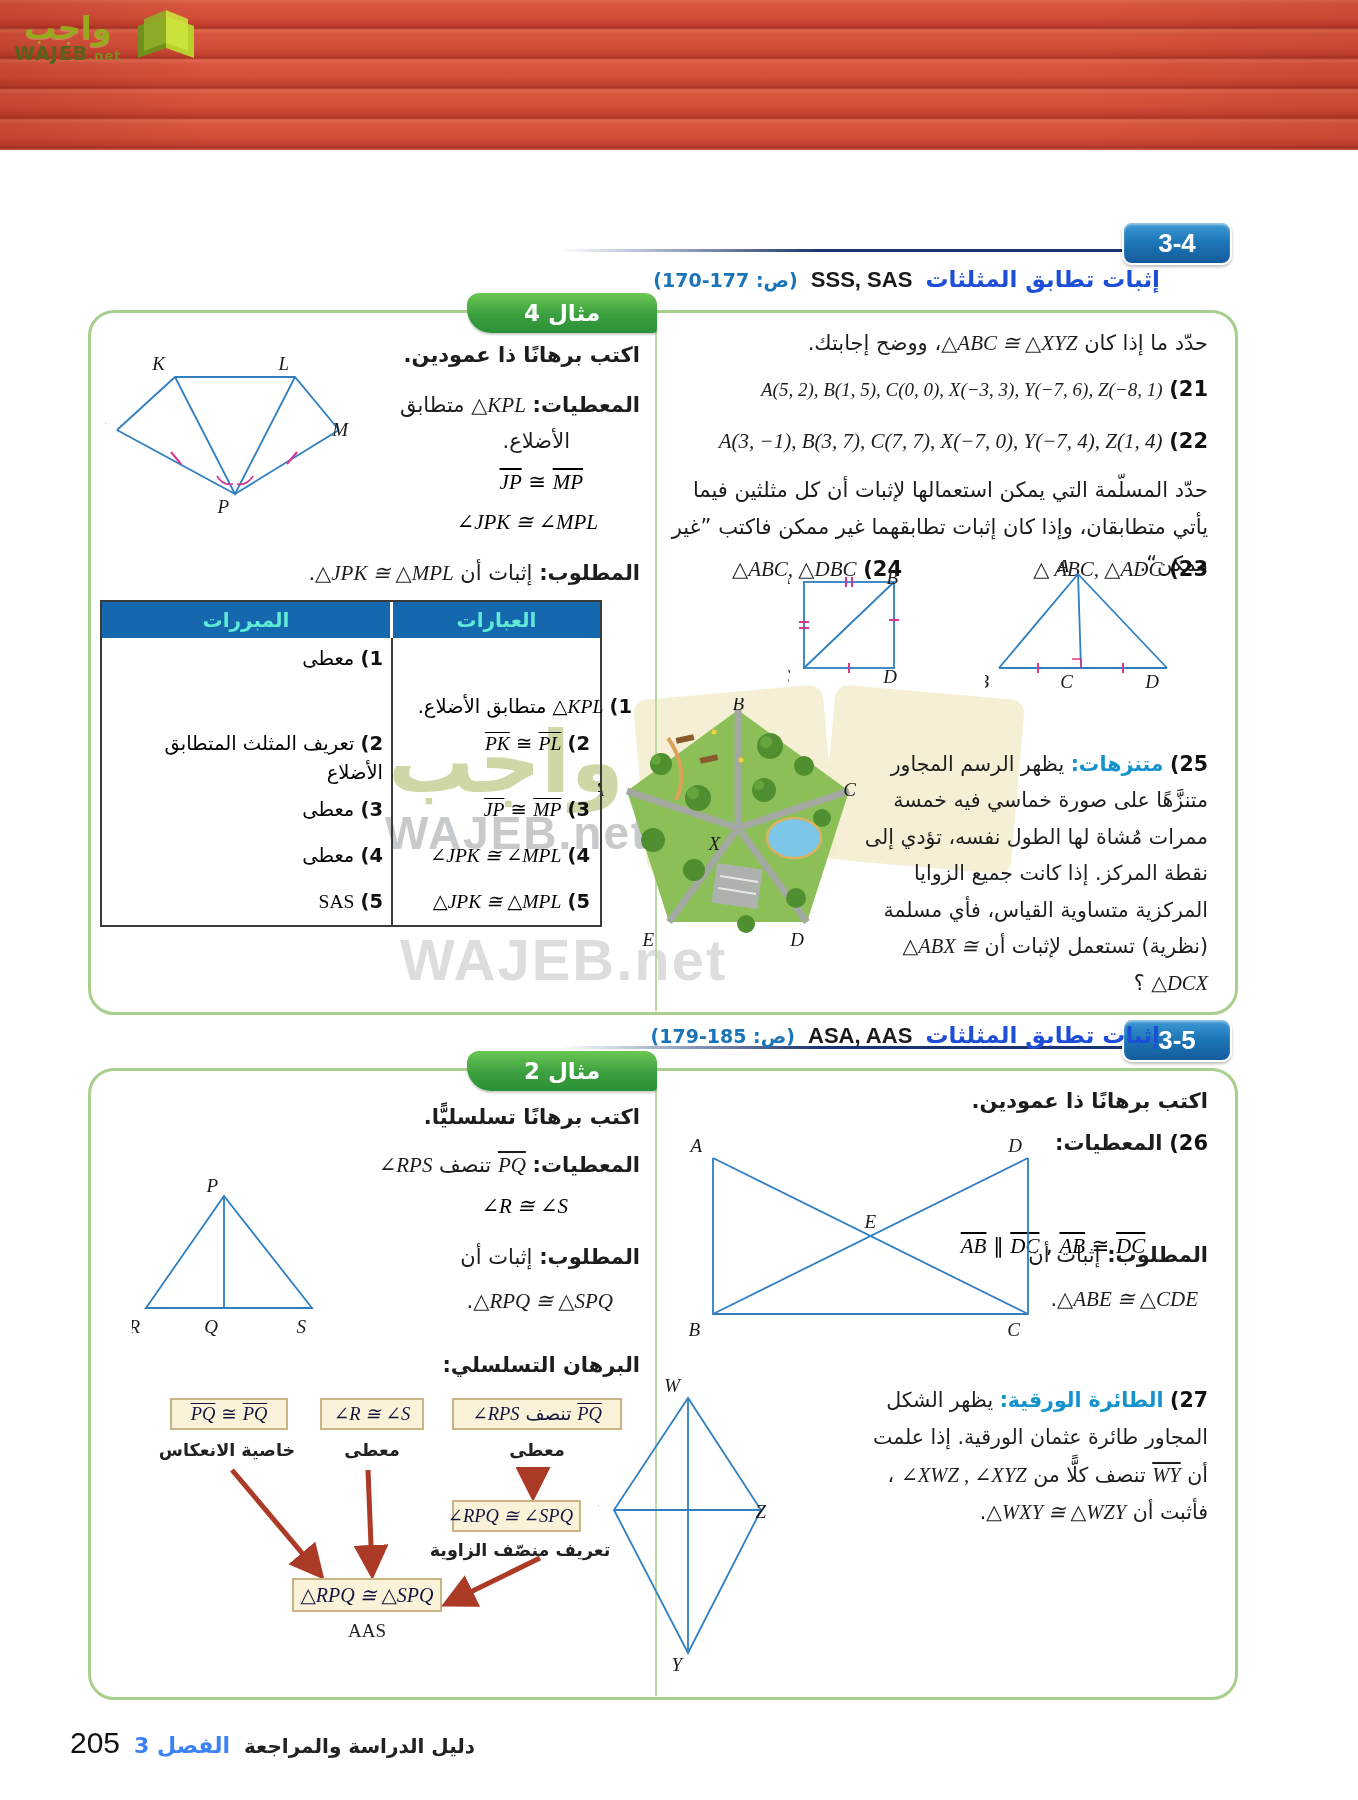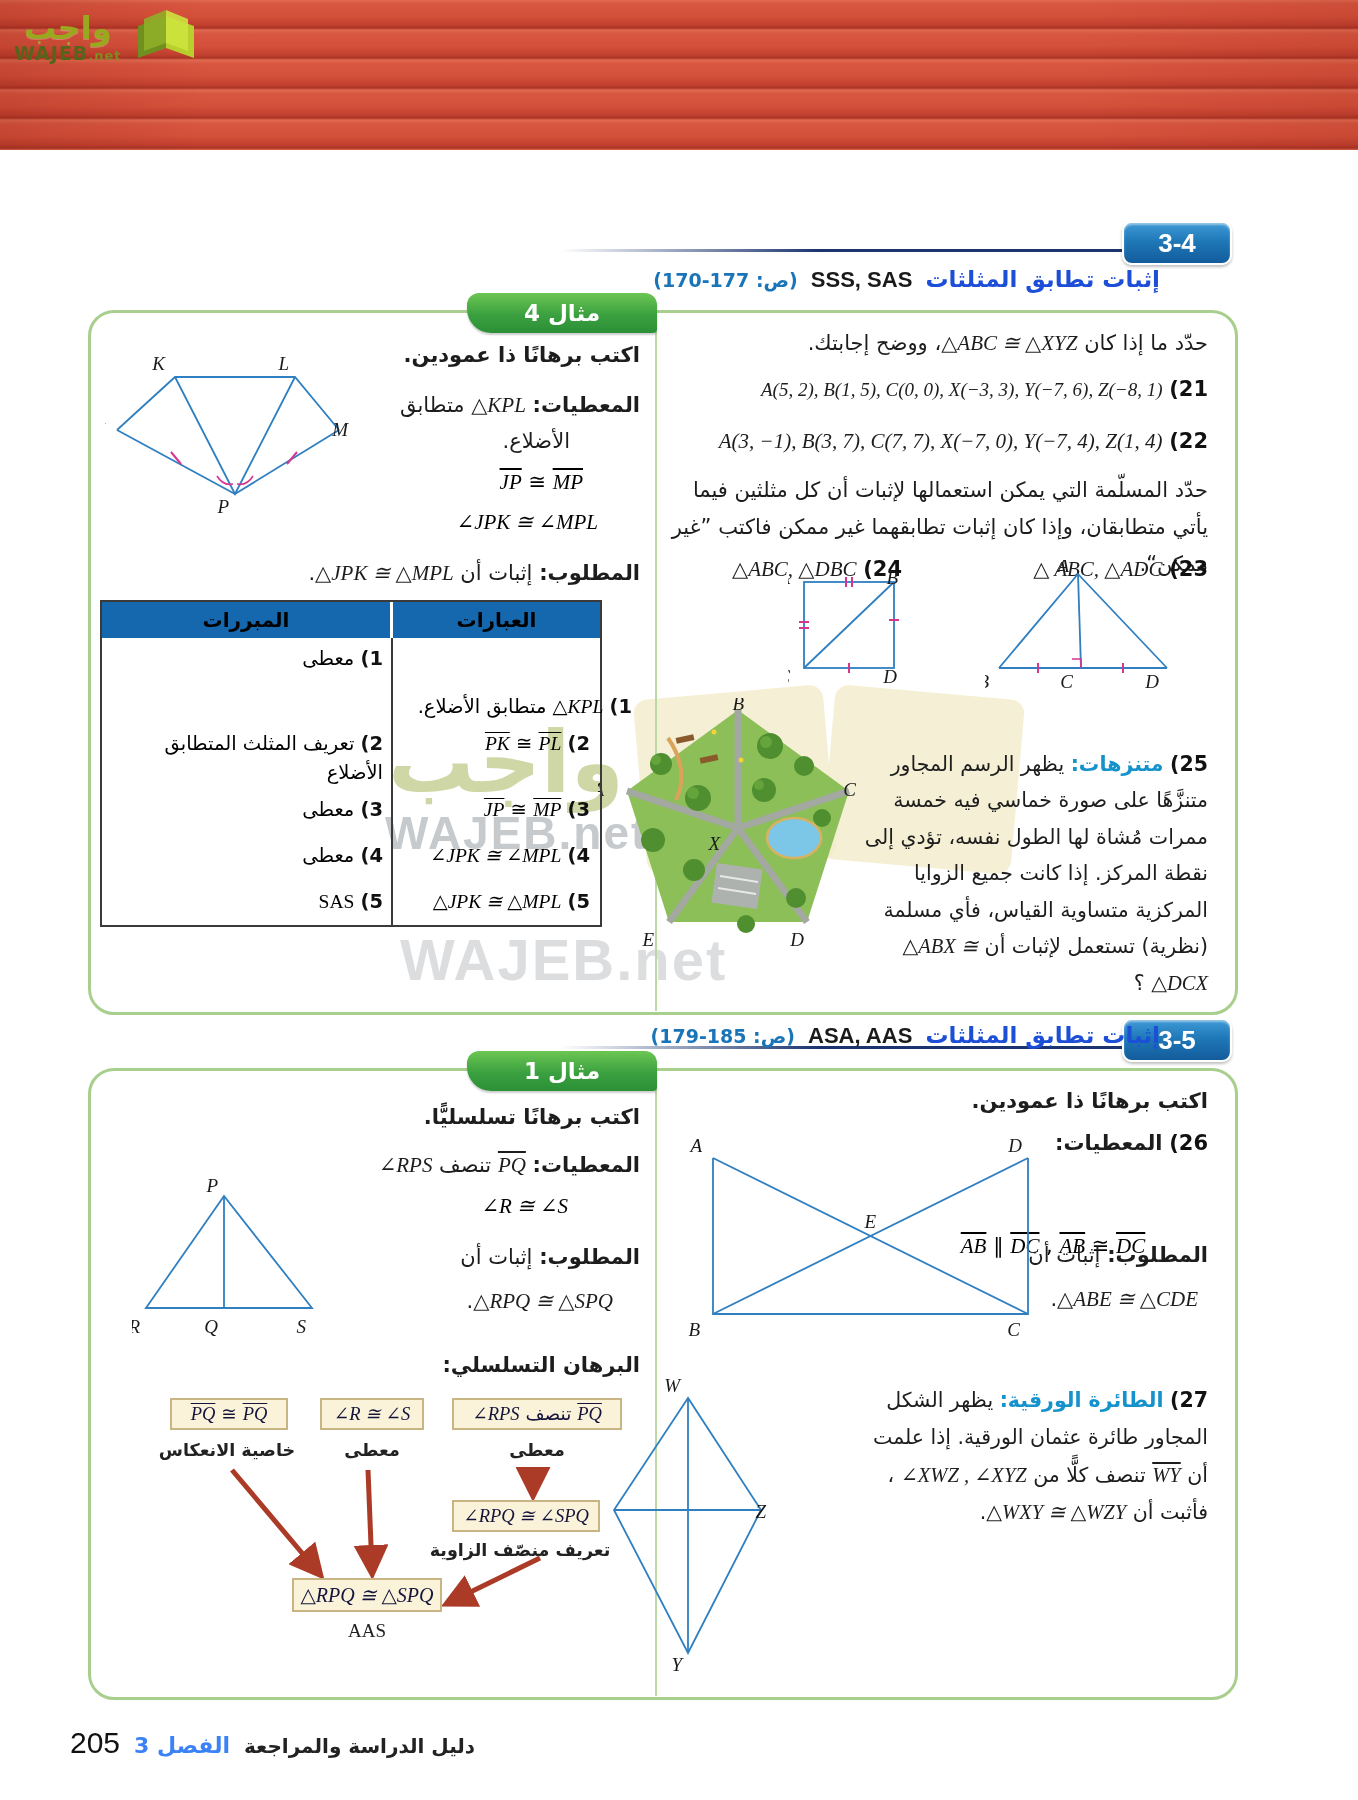--- a/index.html
+++ b/index.html
@@ -49,21 +49,21 @@
   .math, .mth, .seg { font-family:"Liberation Serif","DejaVu Serif",serif; font-style:italic; direction:ltr; unicode-bidi:isolate; }
   .seg { text-decoration:overline; }
   .ltr { direction:ltr; unicode-bidi:isolate; }
   .num { font-weight:bold; color:#111; direction:ltr; unicode-bidi:isolate; font-family:"DejaVu Sans",sans-serif; }
   .kw { font-weight:bold; color:#1592cc; }
   .hang { padding-right:42px; text-indent:-42px;margin-top:48px; }
 
   
   .ptable { position:absolute; left:100px; top:600px; width:502px; z-index:3; border:2px solid #3a3a3a; background:transparent; }
   .thead { display:flex; direction:rtl; height:36px; background:#fff; gap:3px; }
-  .th { background:#1568ad; color:#000000; font-weight:bold; font-size:20px; display:flex; align-items:center; justify-content:center; }
+  .th { background:#1568ad; color:#5eead4; font-weight:bold; font-size:20px; display:flex; align-items:center; justify-content:center; }
   .th-st { width:207px; }
   .th-rs { flex:1; }
   .tbody { position:relative; direction:rtl; }
   .tvdiv { position:absolute; top:0; bottom:0; right:207px; width:2px; background:#3a3a3a; }
   .trow { display:flex; direction:rtl; }
   .cell { padding:7px 10px 2px 6px; font-size:19.5px; text-align:right; line-height:1.45; }
   .cell-s { width:207px; }
   .cell-r { flex:1; }
 
   
@@ -295,21 +295,21 @@
   <div class="hline" style="left:560px; top:1046px; width:650px;"></div>
   <div class="badge" style="left:1122px; top:1018px;">3-5</div>
   <div class="sec-title" style="right:198px; top:1022px;">
     <span class="t-ar">إثبات تطابق المثلثات</span>
     <span class="t-en">ASA, AAS</span>
     <span class="t-pg">(ص: 185-179)</span>
   </div>
 
   <div class="gbox" style="left:88px; top:1068px; width:1150px; height:632px;"></div>
   <div class="gdiv" style="left:655px; top:1072px; height:624px;"></div>
-  <div class="tab" style="left:467px; top:1051px;">مثال 1</div>
+  <div class="tab" style="left:467px; top:1051px;">مثال 2</div>
 
   <div class="ct ar bld" style="right:150px; top:1084px; width:400px;">اكتب برهانًا ذا عمودين.</div>
   <div class="ct ar" style="right:150px; top:1126px; width:300px;">
     <span class="num">(26</span>
     <span class="bld">المعطيات:</span>
   </div>
   <div class="ct" style="right:155px; top:1234px; width:300px; text-align:center;">
     <span class="ltr" style="font-size:21px;"><span class="seg">AB</span> ∥ <span class="seg">DC</span> , <span class="seg">AB</span> ≅ <span class="seg">DC</span></span>
   </div>
   <div class="ct ar" style="right:150px; top:1238px; width:300px;">
@@ -382,21 +382,21 @@
 
   <div class="fbox" style="left:452px; top:1398px; width:170px;"><span><span class="seg">PQ</span> تنصف <span class="mth">∠RPS</span></span></div>
   <div class="fcap" style="left:452px; top:1440px; width:170px;">معطى</div>
 
   <div class="fbox" style="left:320px; top:1398px; width:104px;"><span><span class="mth">∠R ≅ ∠S</span></span></div>
   <div class="fcap" style="left:320px; top:1440px; width:104px;">معطى</div>
 
   <div class="fbox" style="left:170px; top:1398px; width:118px;"><span class="ltr"><span class="seg">PQ</span> ≅ <span class="seg">PQ</span></span></div>
   <div class="fcap" style="left:152px; top:1440px; width:150px;">خاصية الانعكاس</div>
 
-  <div class="fbox" style="left:452px; top:1500px; width:148px;"><span><span class="mth">∠RPQ ≅ ∠SPQ</span></span></div>
+  <div class="fbox" style="left:452px; top:1500px; width:129px;"><span><span class="mth">∠RPQ ≅ ∠SPQ</span></span></div>
   <div class="fcap" style="left:425px; top:1540px; width:190px;">تعريف منصّف الزاوية</div>
 
   <div class="fbox" style="left:292px; top:1578px; width:150px; font-size:20px;"><span><span class="mth">△RPQ ≅ △SPQ</span></span></div>
   <div class="fcap" style="left:292px; top:1620px; width:150px; font-family:'Liberation Serif',serif; font-weight:normal; font-size:19px;">AAS</div>
 
   <svg class="fig" style="left:88px; top:1390px; z-index:2;" width="560" height="290" viewBox="0 0 560 290">
     <defs>
       <marker id="ah" markerWidth="7" markerHeight="7" refX="5" refY="3.5" orient="auto">
         <path d="M0 0 L7 3.5 L0 7 Z" fill="#ab3a26"></path>
       </marker>

